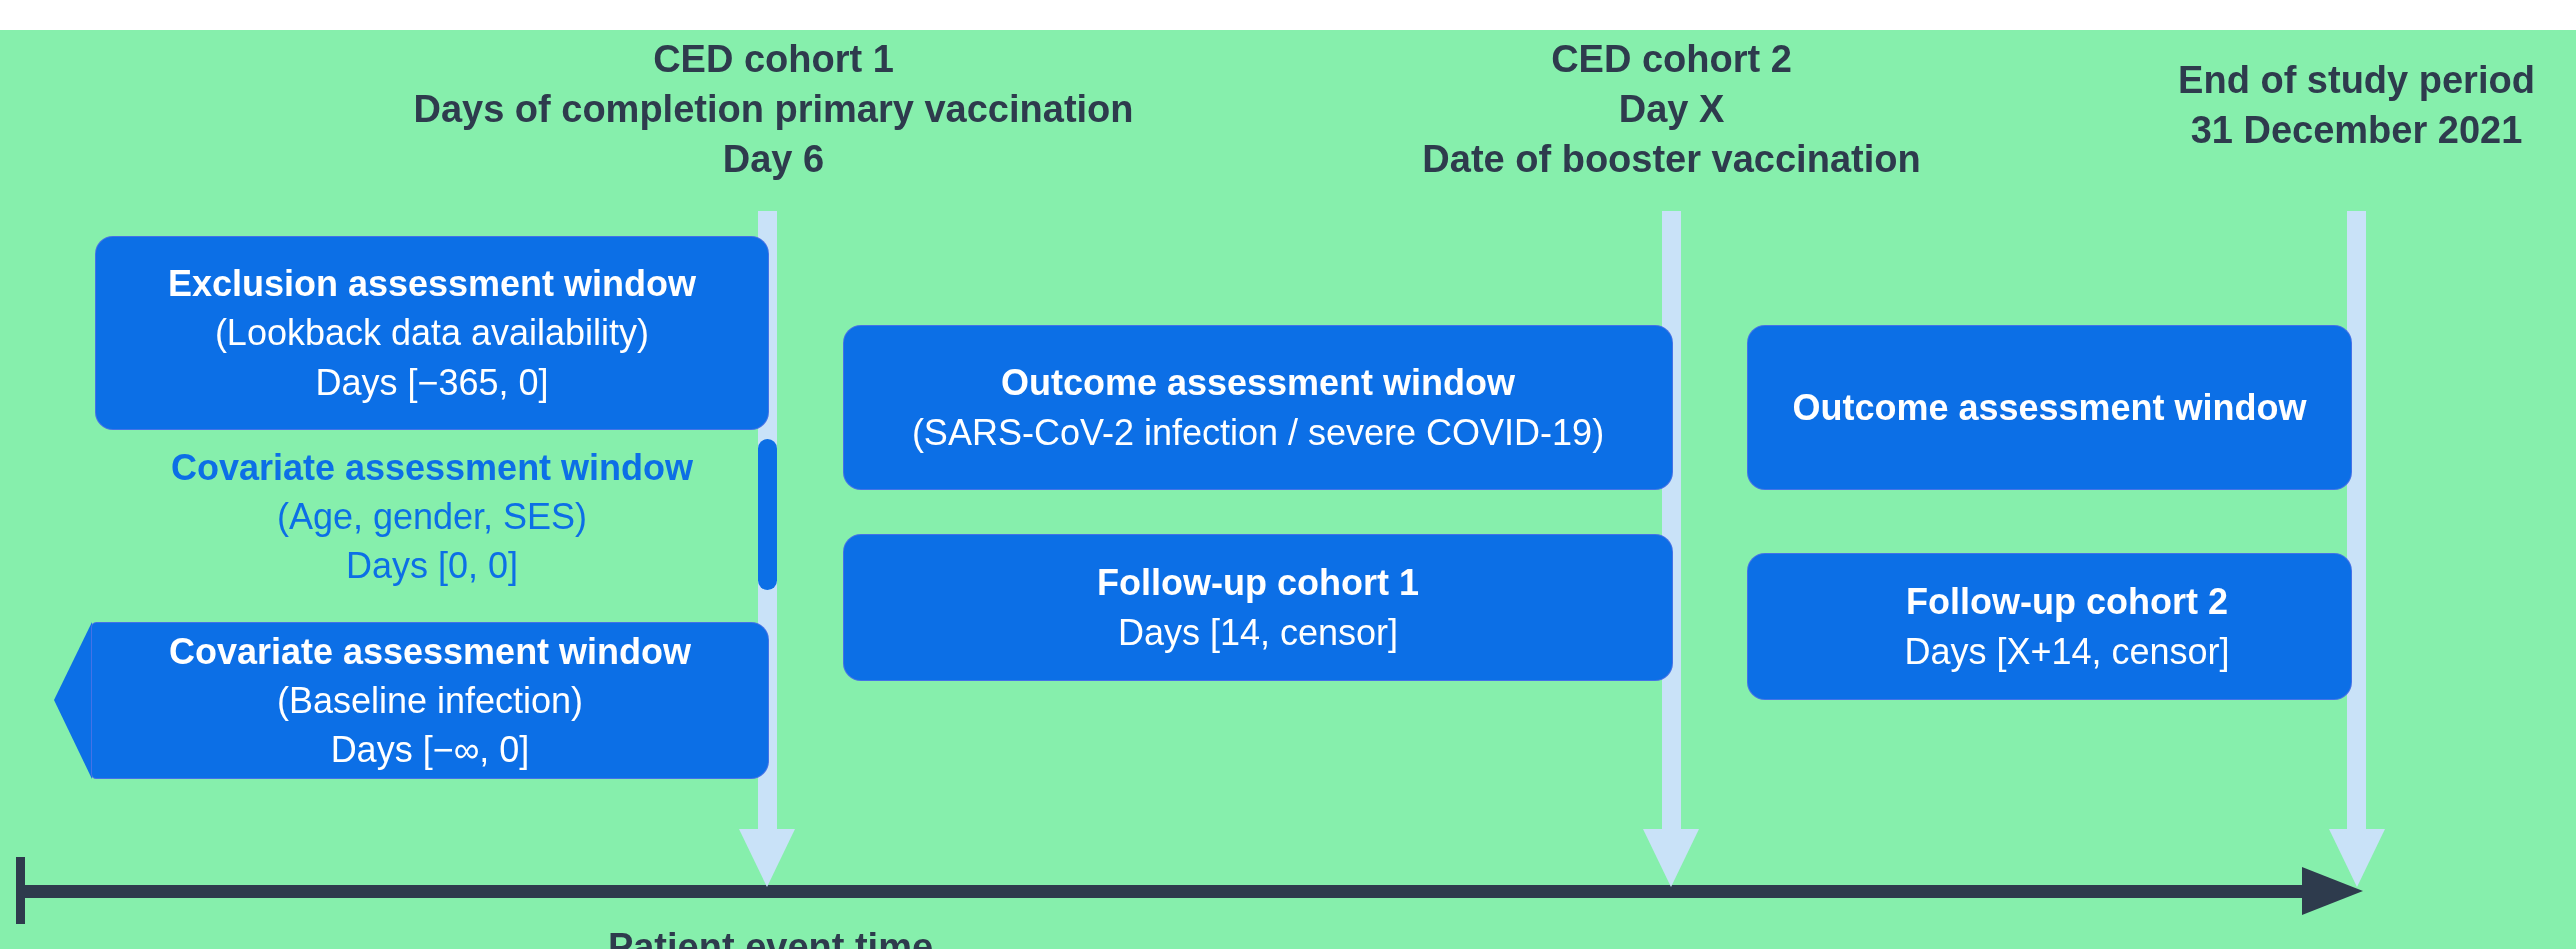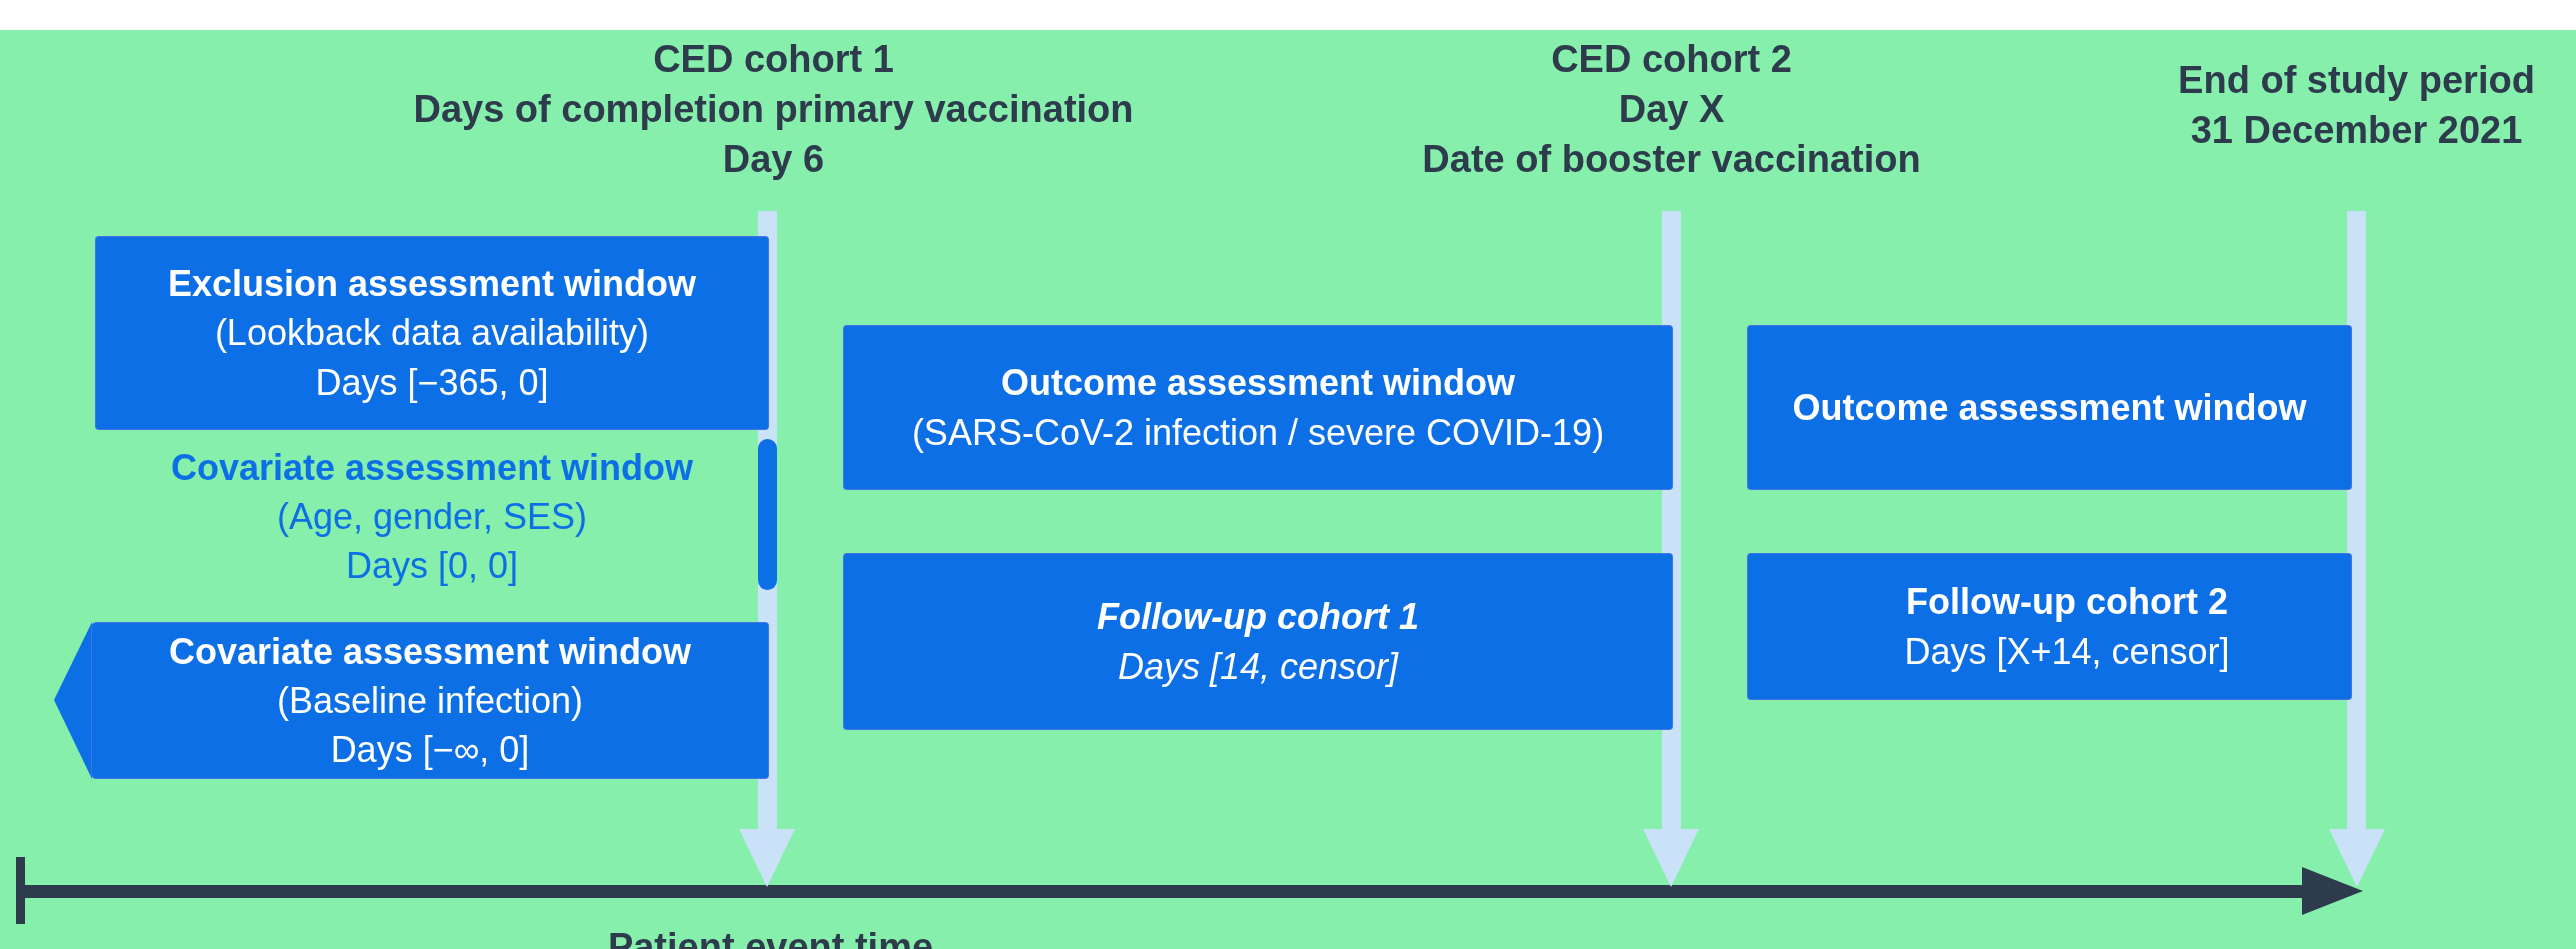--- a/index.html
+++ b/index.html
@@ -15,21 +15,21 @@
   }
   
   .hdr{position:absolute;text-align:center;color:var(--slate);
        font-weight:bold;font-size:38px;line-height:1.32;}
   
   .stem{position:absolute;width:19.4px;background:var(--arrow-blue);z-index:1;}
   .head{position:absolute;width:0;height:0;z-index:1;
         border-left:28.5px solid transparent;border-right:28.5px solid transparent;
         border-top:58px solid var(--arrow-blue);}
   
-  .box{position:absolute;background:var(--primary-blue);border-radius:4px;
+  .box{position:absolute;background:var(--primary-blue);border-radius:18px;
        border:1.3px solid rgba(160,120,235,.38);
        display:flex;flex-direction:column;justify-content:center;align-items:center;
        text-align:center;color:#ffffff;font-size:36px;line-height:1.37;z-index:3;}
   .box .t{font-weight:bold;}
   .ghost{position:absolute;display:flex;flex-direction:column;justify-content:center;
          align-items:center;text-align:center;color:var(--primary-blue);
          font-size:36px;line-height:1.37;z-index:3;}
   .ghost .t{font-weight:bold;}
   .pill{position:absolute;background:var(--primary-blue);border-radius:9.7px;z-index:2;}
   .chev-tip{position:absolute;width:0;height:0;z-index:3;
@@ -96,21 +96,21 @@
   <div class="box" style="left:91px;top:592px;width:678px;height:157px;border-top-left-radius:5.2px;border-bottom-left-radius:5.2px;">
     <div class="t">Covariate assessment window</div>
     <div>(Baseline infection)</div>
     <div>Days [−∞, 0]</div>
   </div>
 
   <div class="box" style="left:843px;top:295px;width:830px;height:165px;">
     <div class="t">Outcome assessment window</div>
     <div>(SARS-CoV-2 infection / severe COVID-19)</div>
   </div>
-  <div class="box" style="left:843px;top:523px;width:830px;height:177px;font-style:italic;">
+  <div class="box" style="left:843px;top:504px;width:830px;height:147px;">
     <div class="t">Follow-up cohort 1</div>
     <div>Days [14, censor]</div>
   </div>
 
   <div class="box" style="left:1747px;top:295px;width:605px;height:165px;">
     <div class="t">Outcome assessment window</div>
   </div>
   <div class="box" style="left:1747px;top:523px;width:605px;height:147px;padding-left:35px;">
     <div class="t">Follow-up cohort 2</div>
     <div>Days [X+14, censor]</div>

